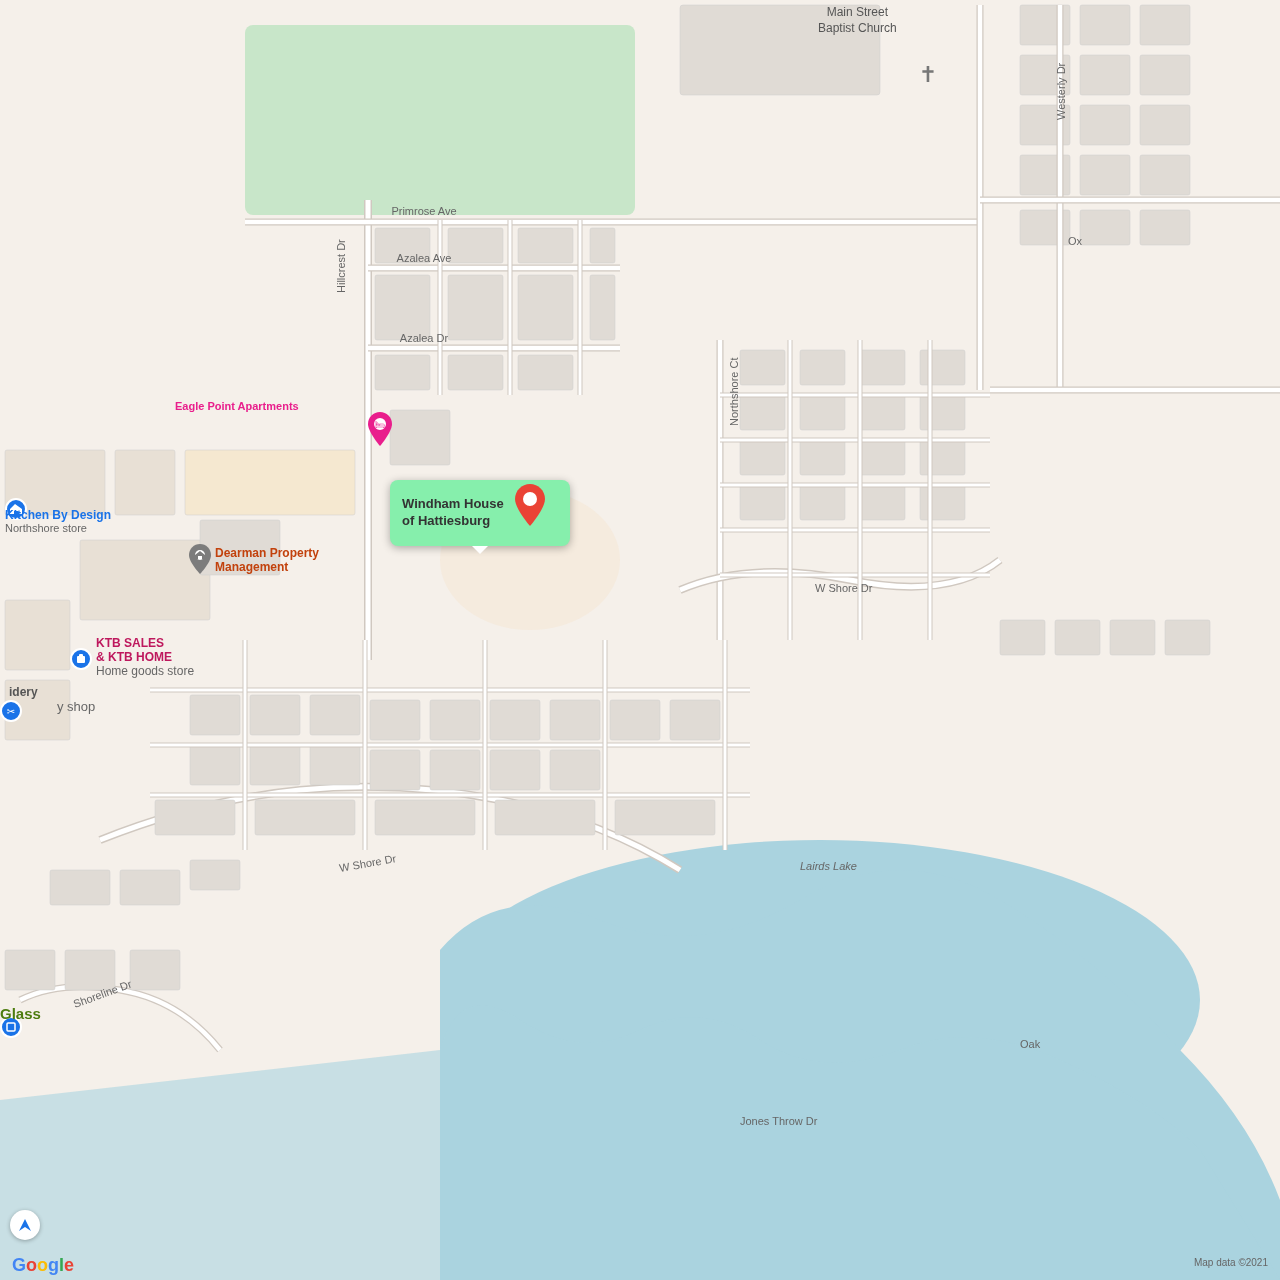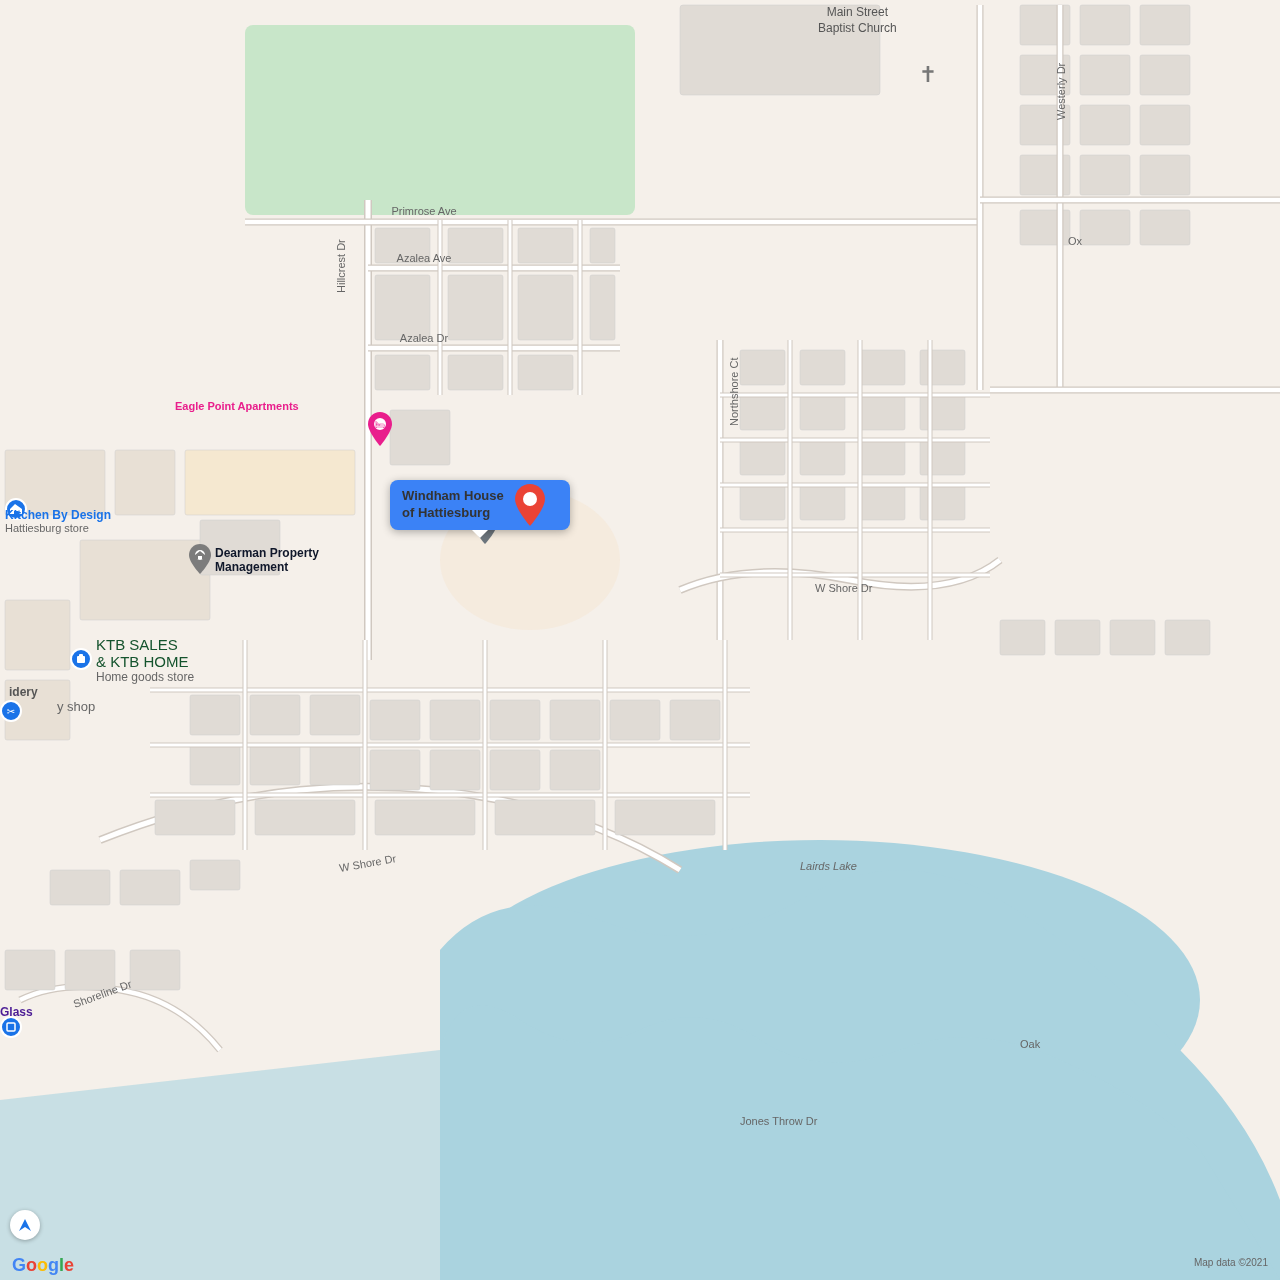--- a/index.html
+++ b/index.html
@@ -98,23 +98,23 @@
       display: flex;
       align-items: center;
       justify-content: center;
       box-shadow: 0 1px 4px rgba(0,0,0,0.3);
       cursor: pointer;
     }
 
     
     .info-popup {
       position: absolute;
-      background: #3b82f6;
+      background: #86efac;
       border-radius: 8px;
-      padding: 8px 12px;
+      padding: 16px 12px;
       box-shadow: 0 2px 8px rgba(0,0,0,0.3);
       min-width: 160px;
       cursor: pointer;
     }
 
     .info-popup::after {
       content: '';
       position: absolute;
       bottom: -8px;
       left: 50%;
@@ -367,45 +367,45 @@
 
   <div style="position: absolute; left: 5px; top: 498px;">
     <svg width="22" height="22" viewBox="0 0 22 22">
       <circle cx="11" cy="11" r="10" fill="#1a73e8" stroke="white" stroke-width="2"></circle>
       <path d="M5 11 L10 6 L17 11 L17 16 L13 16 L13 13 L9 13 L9 16 L5 16Z" fill="white"></path>
     </svg>
   </div>
 
   <div class="place-label" style="left: 5px; top: 508px; max-width: 170px;">
     <div class="place-label-blue" style="font-size: 12px; font-weight: bold; color: #1a73e8;">Kitchen By Design</div>
-    <div class="place-label-subtitle" style="color: #666; font-size: 11px;">Hattiesburg store</div>
+    <div class="place-label-subtitle" style="color: #666; font-size: 11px;">Northshore store</div>
   </div>
 
   <div class="marker-container" style="left: 200px; top: 578px;">
     <svg width="22" height="30" viewBox="0 0 22 30">
       <path d="M11 0 C4.9 0 0 4.9 0 11 C0 18.5 11 30 11 30 C11 30 22 18.5 22 11 C22 4.9 17.1 0 11 0Z" fill="#7c7c7c"></path>
       <circle cx="11" cy="11" r="5" fill="white"></circle>
       <path d="M6 11 L11 7 L16 11 L16 15 L13 15 L13 12 L9 12 L9 15 L6 15Z" fill="#7c7c7c"></path>
     </svg>
   </div>
 
   <div class="place-label" style="left: 215px; top: 546px; max-width: 180px;">
-    <div style="font-size: 12px; color: #0f172a; font-weight: bold;">Dearman Property<br>Management</div>
+    <div style="font-size: 12px; color: #c2410c; font-weight: bold;">Dearman Property<br>Management</div>
   </div>
 
   <div style="position: absolute; left: 70px; top: 648px;">
     <svg width="22" height="22" viewBox="0 0 22 22">
       <circle cx="11" cy="11" r="10" fill="#1a73e8" stroke="white" stroke-width="2"></circle>
       <rect x="7" y="8" width="8" height="7" rx="1" fill="white"></rect>
       <rect x="9" y="6" width="4" height="3" rx="1" fill="white"></rect>
     </svg>
   </div>
 
   <div class="place-label" style="left: 96px; top: 636px; max-width: 160px;">
-    <div class="place-label-blue" style="font-size: 15px; font-weight: normal; color: #14532d;">KTB SALES<br>&amp; KTB HOME</div>
+    <div class="place-label-blue" style="font-size: 12px; font-weight: bold; color: #be185d;">KTB SALES<br>&amp; KTB HOME</div>
     <div class="place-label-subtitle" style="color: #666; font-size: 12px;">Home goods store</div>
   </div>
 
   <div style="position: absolute; left: 0px; top: 700px;">
     <svg width="22" height="22" viewBox="0 0 22 22">
       <circle cx="11" cy="11" r="10" fill="#1a73e8" stroke="white" stroke-width="2"></circle>
       <text x="11" y="15" text-anchor="middle" font-size="10" fill="white">✂</text>
     </svg>
   </div>
 
@@ -415,21 +415,21 @@
   </div>
 
   <div style="position: absolute; left: 0px; top: 1016px;">
     <svg width="22" height="22" viewBox="0 0 22 22">
       <circle cx="11" cy="11" r="10" fill="#1a73e8" stroke="white" stroke-width="2"></circle>
       <rect x="7" y="7" width="8" height="8" rx="1" fill="none" stroke="white" stroke-width="1.5"></rect>
     </svg>
   </div>
 
   <div class="place-label" style="left: 0px; top: 1005px;">
-    <div style="font-size: 12px; color: #4c1d95; font-weight: bold;"> Glass</div>
+    <div style="font-size: 15px; color: #4d7c0f; font-weight: bold;"> Glass</div>
   </div>
 
   <div class="marker-container" style="left: 485px; top: 548px;">
     <svg width="26" height="36" viewBox="0 0 26 36">
       <path d="M13 0 C5.8 0 0 5.8 0 13 C0 22 13 36 13 36 C13 36 26 22 26 13 C26 5.8 20.2 0 13 0Z" fill="#6c757d"></path>
       <circle cx="13" cy="13" r="7" fill="white"></circle>
       <path d="M7 13 L13 8 L19 13 L19 18 L15 18 L15 15 L11 15 L11 18 L7 18Z" fill="#6c757d"></path>
     </svg>
   </div>
 

